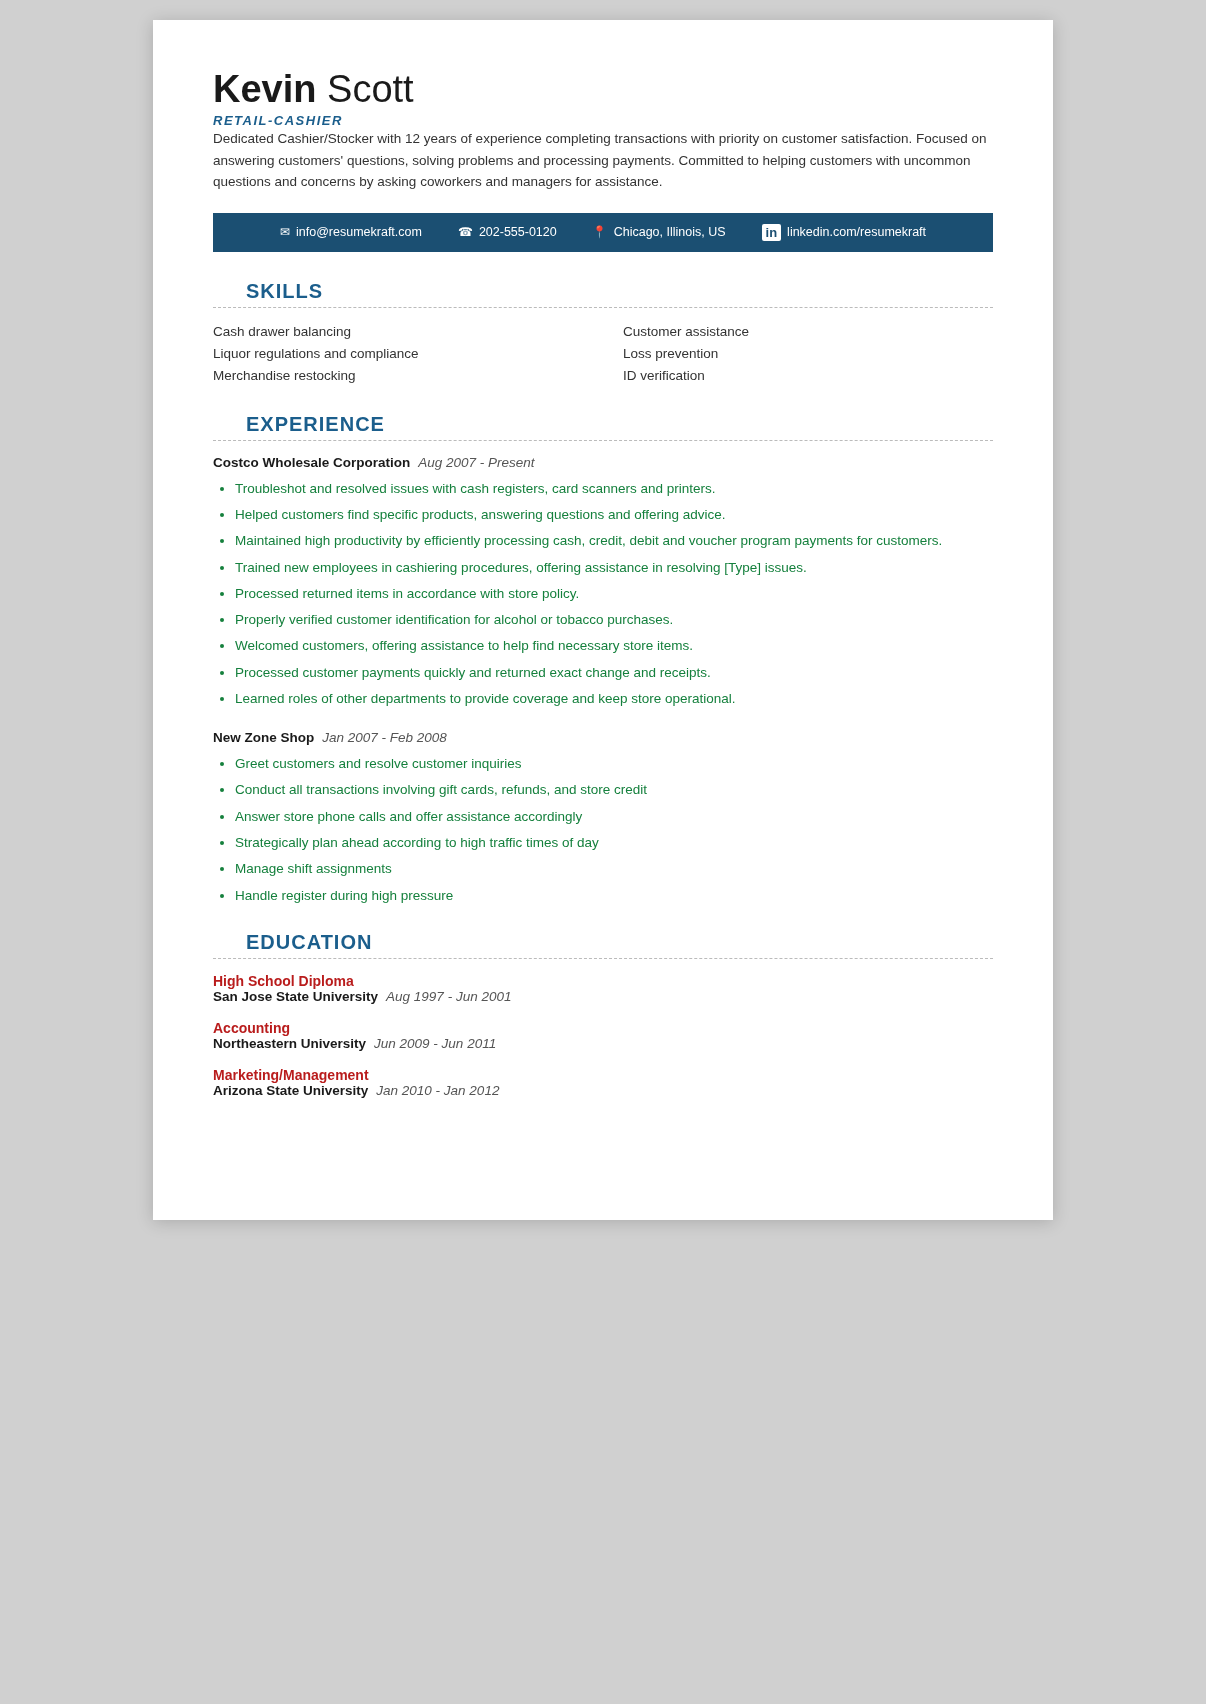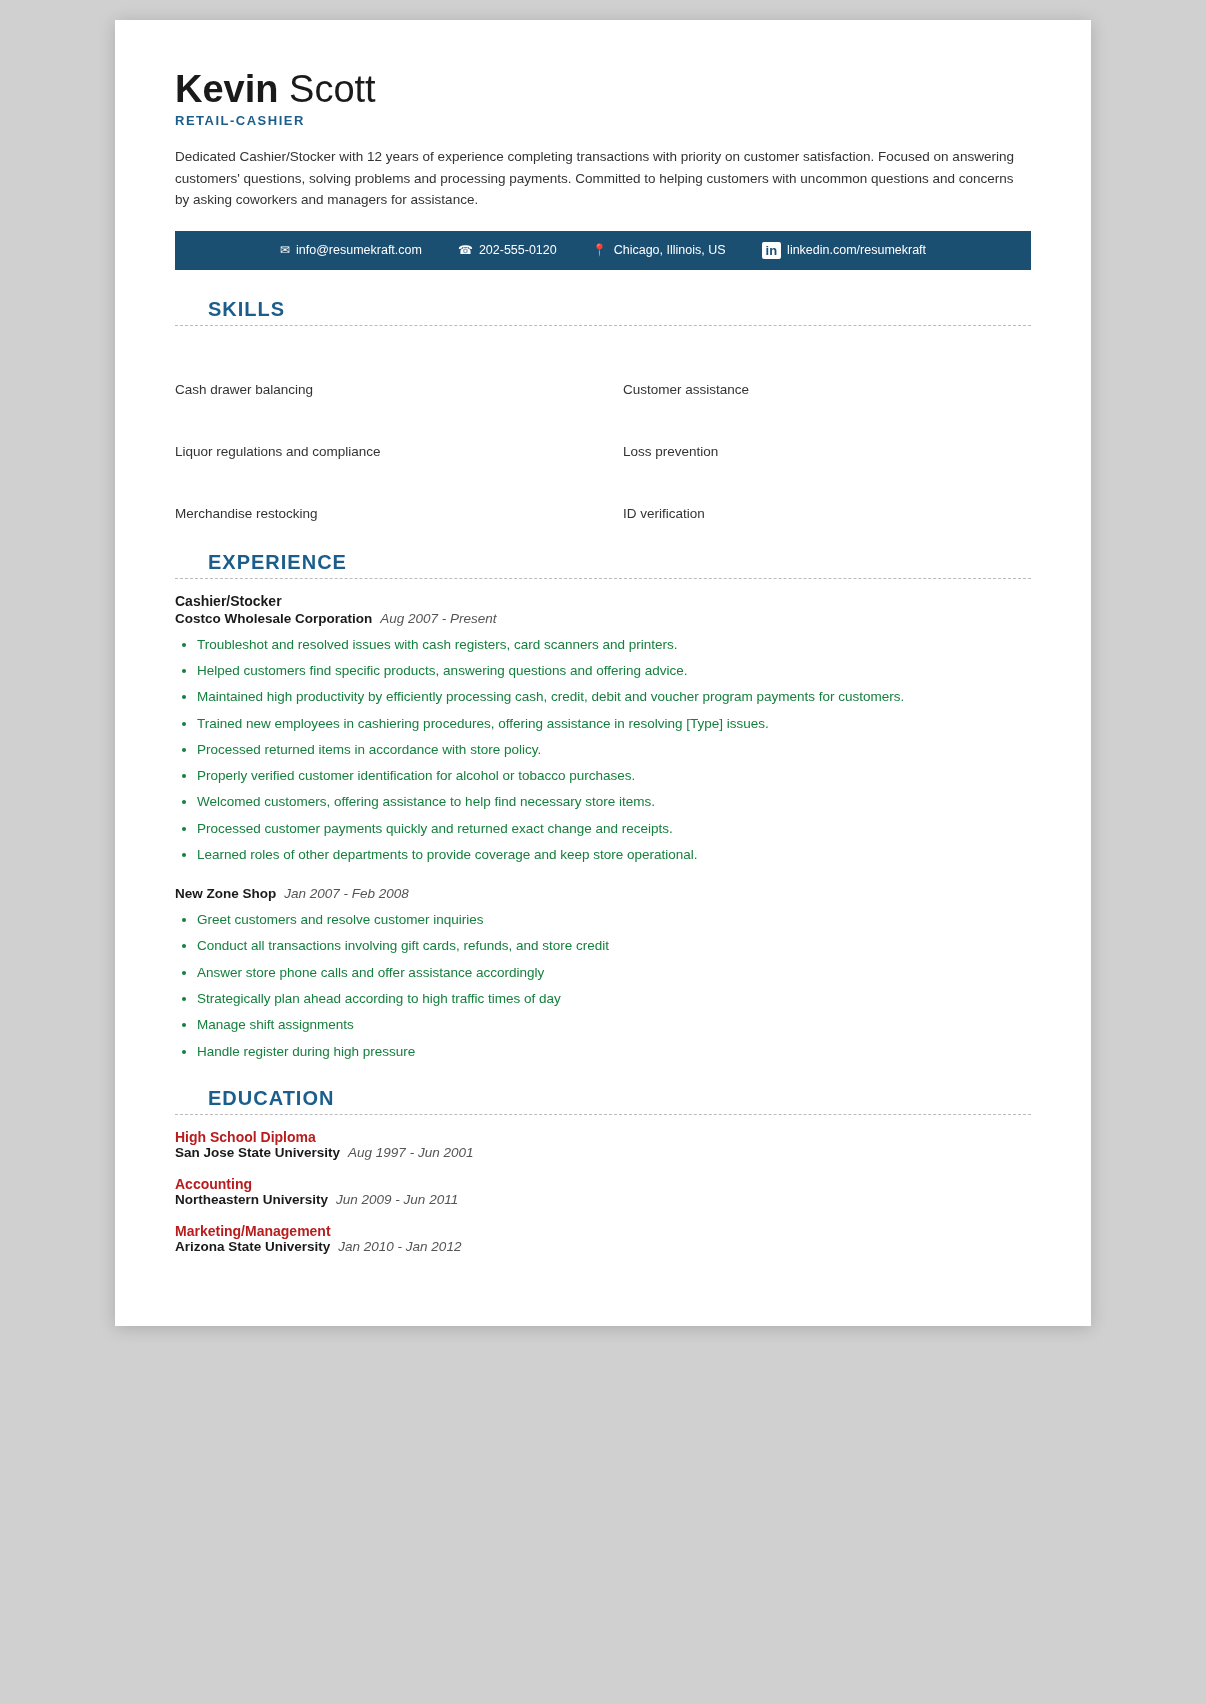--- a/index.html
+++ b/index.html
@@ -7,41 +7,41 @@
       background: #d0d0d0;
       display: flex;
       justify-content: center;
       align-items: flex-start;
       min-height: 100vh;
       padding: 20px;
       font-family: Arial, sans-serif;
     }
     .resume-page {
       background: #ffffff;
-      width: 976px;
+      width: 900px;
       min-height: 1200px;
       padding: 48px 60px;
       box-shadow: 0 2px 16px rgba(0,0,0,0.18);
     }
     .header-name {
       font-size: 38px;
       font-weight: 400;
       color: #1a1a1a;
       margin-bottom: 2px;
     }
     .header-name .first-name {
       font-weight: 700;
     }
     .header-title {
       font-size: 13px;
       font-weight: 700;
       color: #1b5e8c;
       letter-spacing: 1.5px;
-      margin-bottom: 18px;
       text-transform: uppercase;
+      font-style: italic;
     }
     .summary {
       font-size: 13.5px;
       color: #333;
       line-height: 1.6;
       margin-bottom: 20px;
     }
     .contact-bar {
       background: #1b4f72;
       color: #fff;
@@ -78,21 +78,20 @@
     .skills-grid {
       display: grid;
       grid-template-columns: 1fr 1fr;
       gap: 3px 40px;
       font-size: 13.5px;
       color: #333;
       margin-bottom: 28px;
     }
     .skill-item {
       padding: 2px 0;
-      margin-top: 40px;
     }
     .section {
       margin-bottom: 24px;
     }
     .job-title {
       font-size: 14px;
       font-weight: 700;
       color: #1a1a1a;
       margin-bottom: 2px;
     }
@@ -190,21 +189,20 @@
         <div class="skill-item">Merchandise restocking</div>
         <div class="skill-item">ID verification</div>
       </div>
   </div>
 
   <div class="section">
     <div class="section-title">EXPERIENCE</div>
     <hr class="section-divider">
 
   <div class="experience-block">
-        <div class="job-title">Cashier/Stocker</div>
         <div class="employer-line"><span class="employer-name">Costco Wholesale Corporation</span><span class="employer-dates">Aug 2007 - Present</span></div>
         <ul class="bullet-list">
           <li>Troubleshot and resolved issues with cash registers, card scanners and printers.</li>
           <li>Helped customers find specific products, answering questions and offering advice.</li>
           <li>Maintained high productivity by efficiently processing cash, credit, debit and voucher program payments for customers.</li>
           <li>Trained new employees in cashiering procedures, offering assistance in resolving [Type] issues.</li>
           <li>Processed returned items in accordance with store policy.</li>
           <li>Properly verified customer identification for alcohol or tobacco purchases.</li>
           <li>Welcomed customers, offering assistance to help find necessary store items.</li>
           <li>Processed customer payments quickly and returned exact change and receipts.</li>

